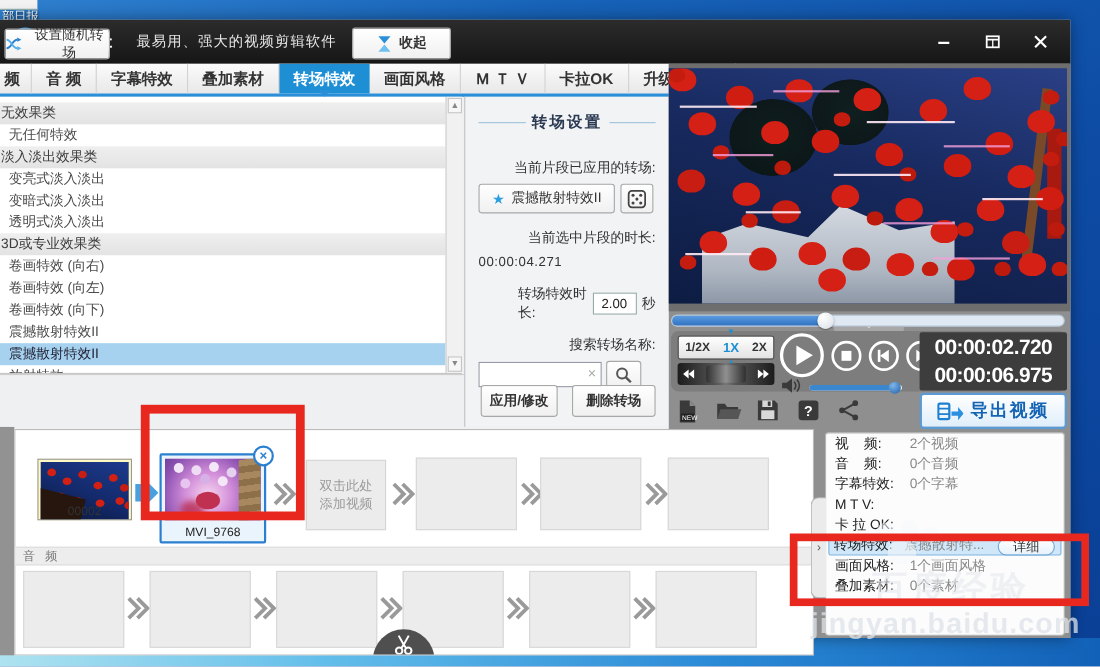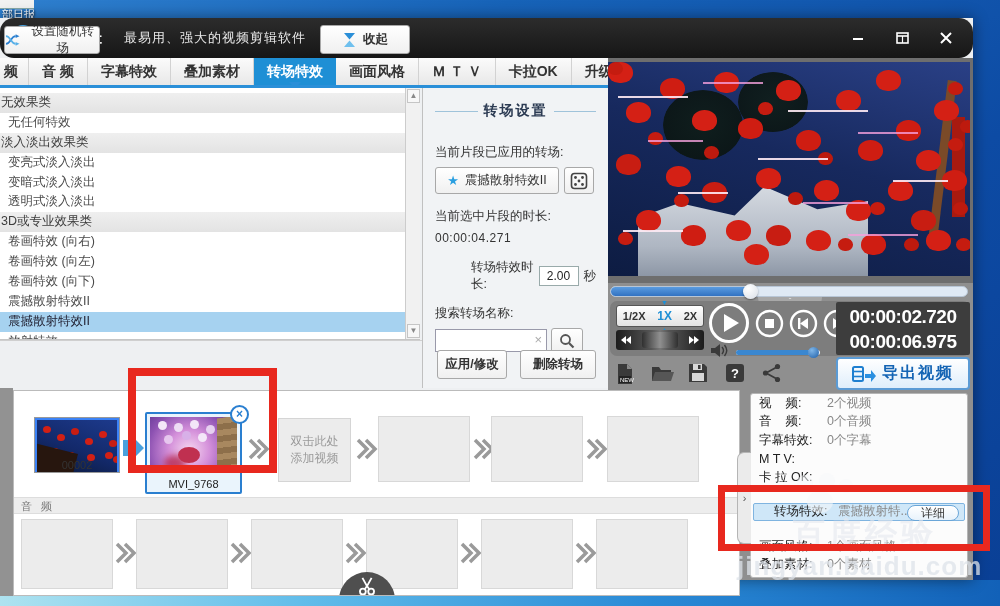--- a/index.html
+++ b/index.html
@@ -16,21 +16,21 @@
     background:linear-gradient(90deg,#aee3f0 0%,#62bdea 30%,#2a8ad6 65%,#1261b8 100%); }
   #desk-frag { left:0; top:0; width:34px; height:9px; background:#f2f2f2; border-bottom:1px solid #8aa; }
   #desk-icon-label { left:2px; top:7px; color:#fff; font-size:11px; text-shadow:1px 1px 2px #123; }
 
   
   #win { left:0; top:18px; width:973px; height:562px; background:#eef0f2;
     box-shadow:0 0 14px rgba(0,0,0,.45); }
 
   
   #titlebar { left:0; top:0; width:973px; height:40px;
-    background:linear-gradient(#2c2c2c,#161616); display:flex; align-items:center;border-radius:14px; }
+    background:linear-gradient(#2c2c2c,#161616); display:flex; align-items:center; }
   #logo { width:26px; height:26px; margin:0 8px 0 10px; border-radius:50%;
     background:radial-gradient(circle at 35% 30%,#6fc4f0,#1d7fd0 70%,#0e5ba0);
     color:#fff; font-size:14px; line-height:26px; text-align:center; }
   #app-name { color:#fff; font-size:18px; font-weight:bold; letter-spacing:2px; }
   #tagline { color:#e8e8e8; font-size:13px; margin-left:20px; letter-spacing:1px; }
   #win-btns { margin-left:auto; margin-right:18px; display:flex; gap:26px; align-items:center; }
   .winbtn { color:#fff; width:18px; height:18px; display:flex; align-items:center; justify-content:center; cursor:default; }
 
   
   #tabbar { left:0; top:40px; width:608px; height:30px;
@@ -61,21 +61,21 @@
     font-size:12.5px; color:#333; display:inline-flex; align-items:center; justify-content:center; gap:6px; }
   #btn-random { position:absolute; left:4px; top:8px; width:96px; height:28px; }
   #btn-collapse { position:absolute; left:320px; top:7px; width:90px; height:29px; font-weight:bold; }
 
   
   #settings { left:422px; top:70px; width:186px; height:300px; background:#f1f3f5;
     border-left:1px solid #c0c0c0; padding:14px 12px 0 12px; }
   #set-head { display:flex; align-items:center; gap:6px; margin-bottom:24px; }
   #set-head .line { flex:1; height:1px; background:#9fc3da; }
   #set-head .txt { font-size:14px; font-weight:bold; color:#2b3a52; letter-spacing:2px; }
-  .set-label { font-size:12.5px; color:#333; margin:10px 0 6px; }
+  .set-label { font-size:12.5px; color:#333; margin:10px 0 6px;text-align:right; }
   #applied-row { display:flex; gap:5px; }
   #applied-btn { width:124px; height:27px; font-size:12.5px; }
   #applied-btn .star { color:#2a9fe0; font-size:13px; }
   #dice-btn { width:30px; height:27px; }
   #clip-dur { font-size:12px; color:#333; margin-top:2px; letter-spacing:.5px; }
   #dur-row { display:flex; align-items:center; gap:5px; margin-top:14px;margin-left:36px; }
   #dur-row label { font-size:12.5px; color:#333; }
   #dur-input { width:40px; height:20px; border:1px solid #9aa; background:#fff;
     font-size:12px; text-align:center; color:#222; }
   #search-row { display:flex; align-items:center; margin-top:6px; }
@@ -151,21 +151,21 @@
     display:flex; align-items:center; justify-content:center; gap:6px;
     color:#1464b4; font-size:16px; font-weight:bold; letter-spacing:2px; }
 
   
   #timeline { left:0; top:370px; width:740px; height:208px; overflow:hidden; }
   #tl-strip { position:absolute; left:0; top:0; width:13px; height:208px; background:#929292; }
   #tl-main { position:absolute; left:13px; top:2px; width:727px; height:206px; background:#fff;
     border:1px solid #bbb; overflow:hidden; }
   .slot { position:absolute; background:#ececec; border:1px solid #d8d8d8; }
   .chev { position:absolute; }
-  #clip1 { position:absolute; left:20px; top:26px; width:86px; height:56px; border:1px solid #999; background:#3b82f6; }
+  #clip1 { position:absolute; left:20px; top:26px; width:86px; height:56px; border:1px solid #999; background:#fef9c3; }
   #clip1-thumb { position:absolute; left:2px; top:2px; right:2px; height:52px; overflow:hidden;
     background:linear-gradient(200deg,#1d3a8c 0%,#13296a 55%,#0a1838 100%); }
   #clip1-thumb .dots { position:absolute; left:6px; top:6px; width:8px; height:7px; border-radius:50%; background:#d22015;
     box-shadow:14px 8px #d22015,28px 2px #c81d12,42px 12px #d22015,56px 5px #d22015,66px 14px #c81d12,
       8px 22px #d22015,24px 26px #c81d12,44px 28px #d22015,62px 26px #d22015,70px 30px #c81d12,16px 36px #d22015; }
   #clip1-thumb .bld { position:absolute; left:-8px; bottom:-6px; width:46px; height:30px; background:#27160e; transform:rotate(14deg); }
   #clip1-label { position:absolute; left:0; bottom:1px; width:100%; text-align:center; font-size:11px; color:#333; }
   #tr-arrow { position:absolute; left:107px; top:44px; }
   #clip2 { position:absolute; left:131px; top:21px; width:97px; height:82px; border:2px solid #2a7fd0;
     border-radius:2px; background:#eaf4fc; }
@@ -192,21 +192,21 @@
     background:#4f4f4f; border-radius:56px 56px 0 0; text-align:center; }
 
   
   #info { left:750px; top:375px; width:218px; height:185px; background:#fcfcfc;
     border:1px solid #b5b5b5; border-radius:3px; overflow:hidden; }
   #info-title { height:22px; line-height:22px; text-align:center; font-size:13px; font-weight:bold;
     color:#222; border-bottom:1px solid #e0e0e0; }
   .irow { position:relative; height:18.5px; display:flex; align-items:center; padding:0 8px; font-size:12.5px; }
   .irow .lab { width:68px; color:#222; white-space:pre; }
   .irow .val { color:#888; }
-  .irow.hl { background:#cfe7f8; border:1px solid #7fb4e0; border-radius:2px; margin:16px 2px; padding:0 20px; }
+  .irow.hl { background:#cfe7f8; border:1px solid #7fb4e0; border-radius:2px; margin:0 2px; padding:0 4px; }
   .irow.hl .lab { width:64px; }
   .detail-btn { position:absolute; right:5px; top:1px; width:52px; height:16px;
     background:linear-gradient(#fff,#e8f2fb); border:1px solid #6aa6d8; border-radius:8px;
     font-size:12px; color:#333; text-align:center; line-height:14px; }
   #info-handle { left:737px; top:434px; width:14px; height:92px; background:#ebebeb;
     border:1px solid #b5b5b5; border-right:none; border-radius:7px 0 0 7px;
     color:#555; font-size:11px; text-align:center; line-height:90px; }
 
   
   #wm { left:735px; top:455px; width:265px; height:125px; pointer-events:none; z-index:40; }

